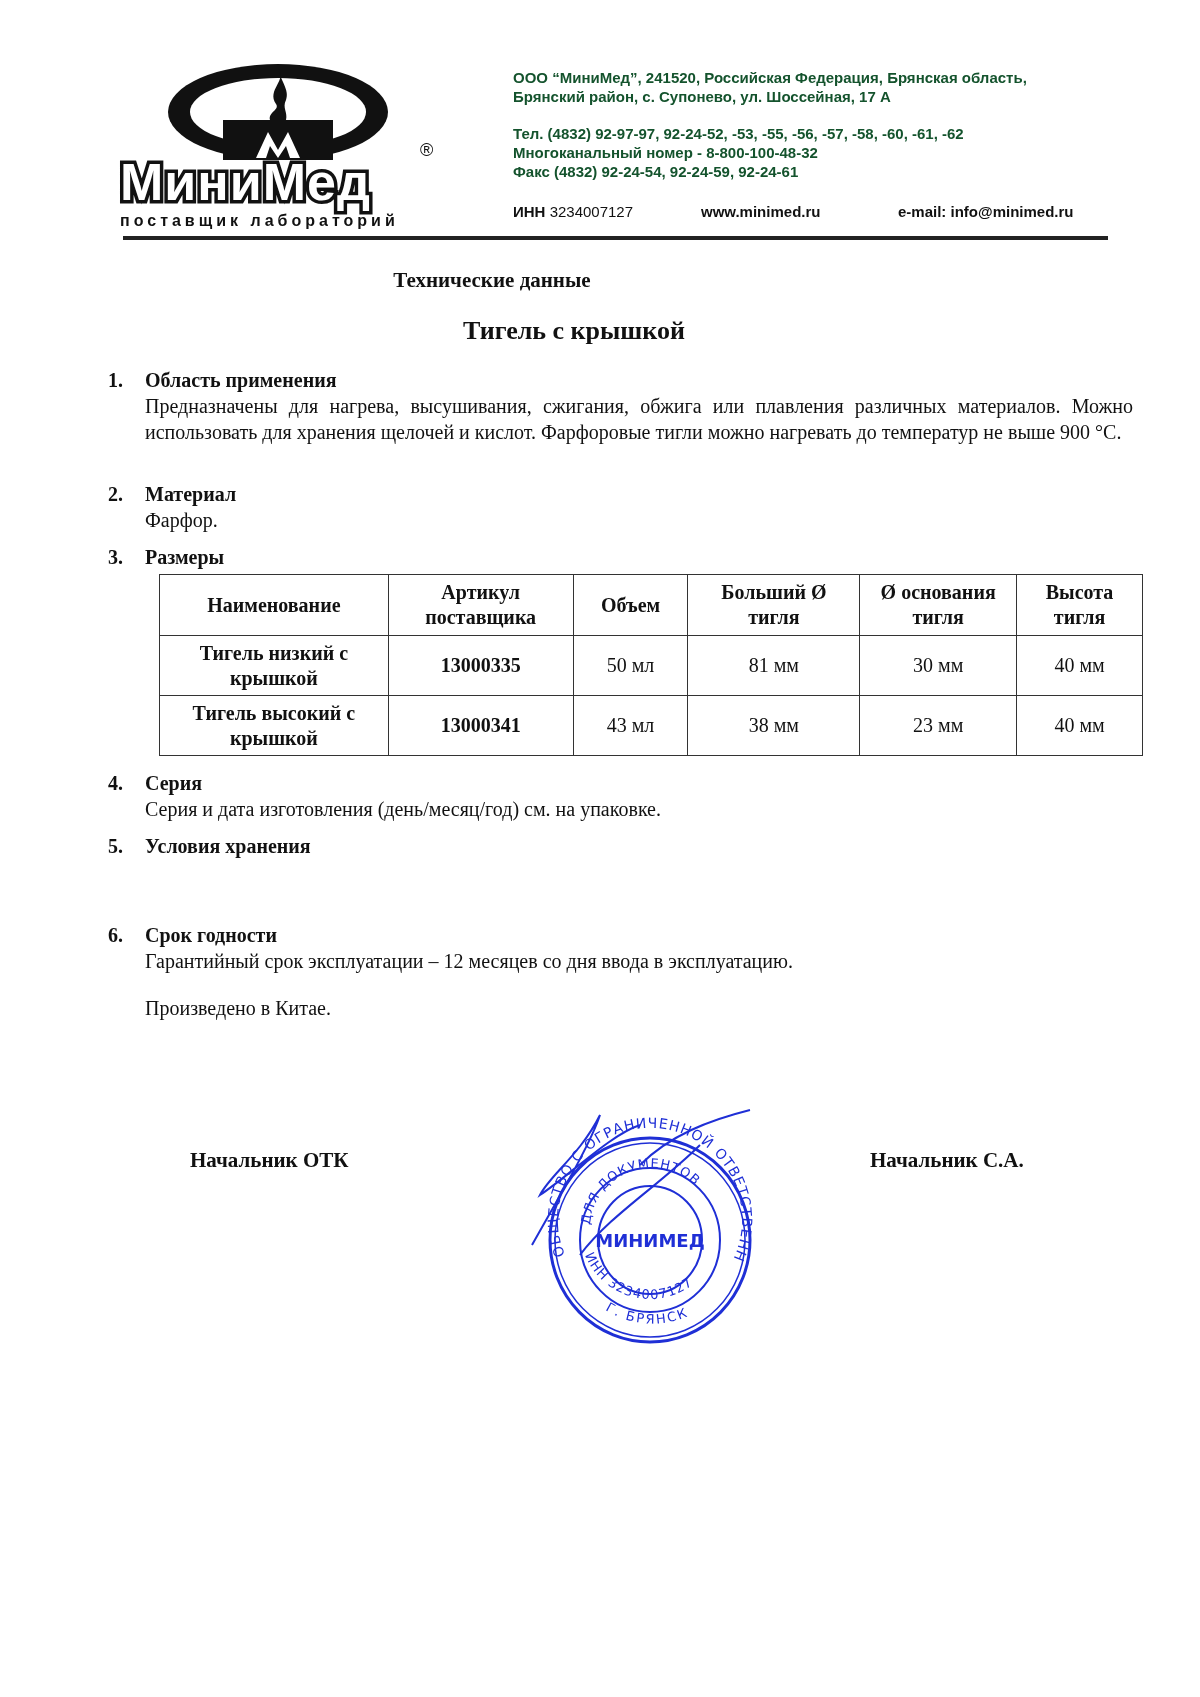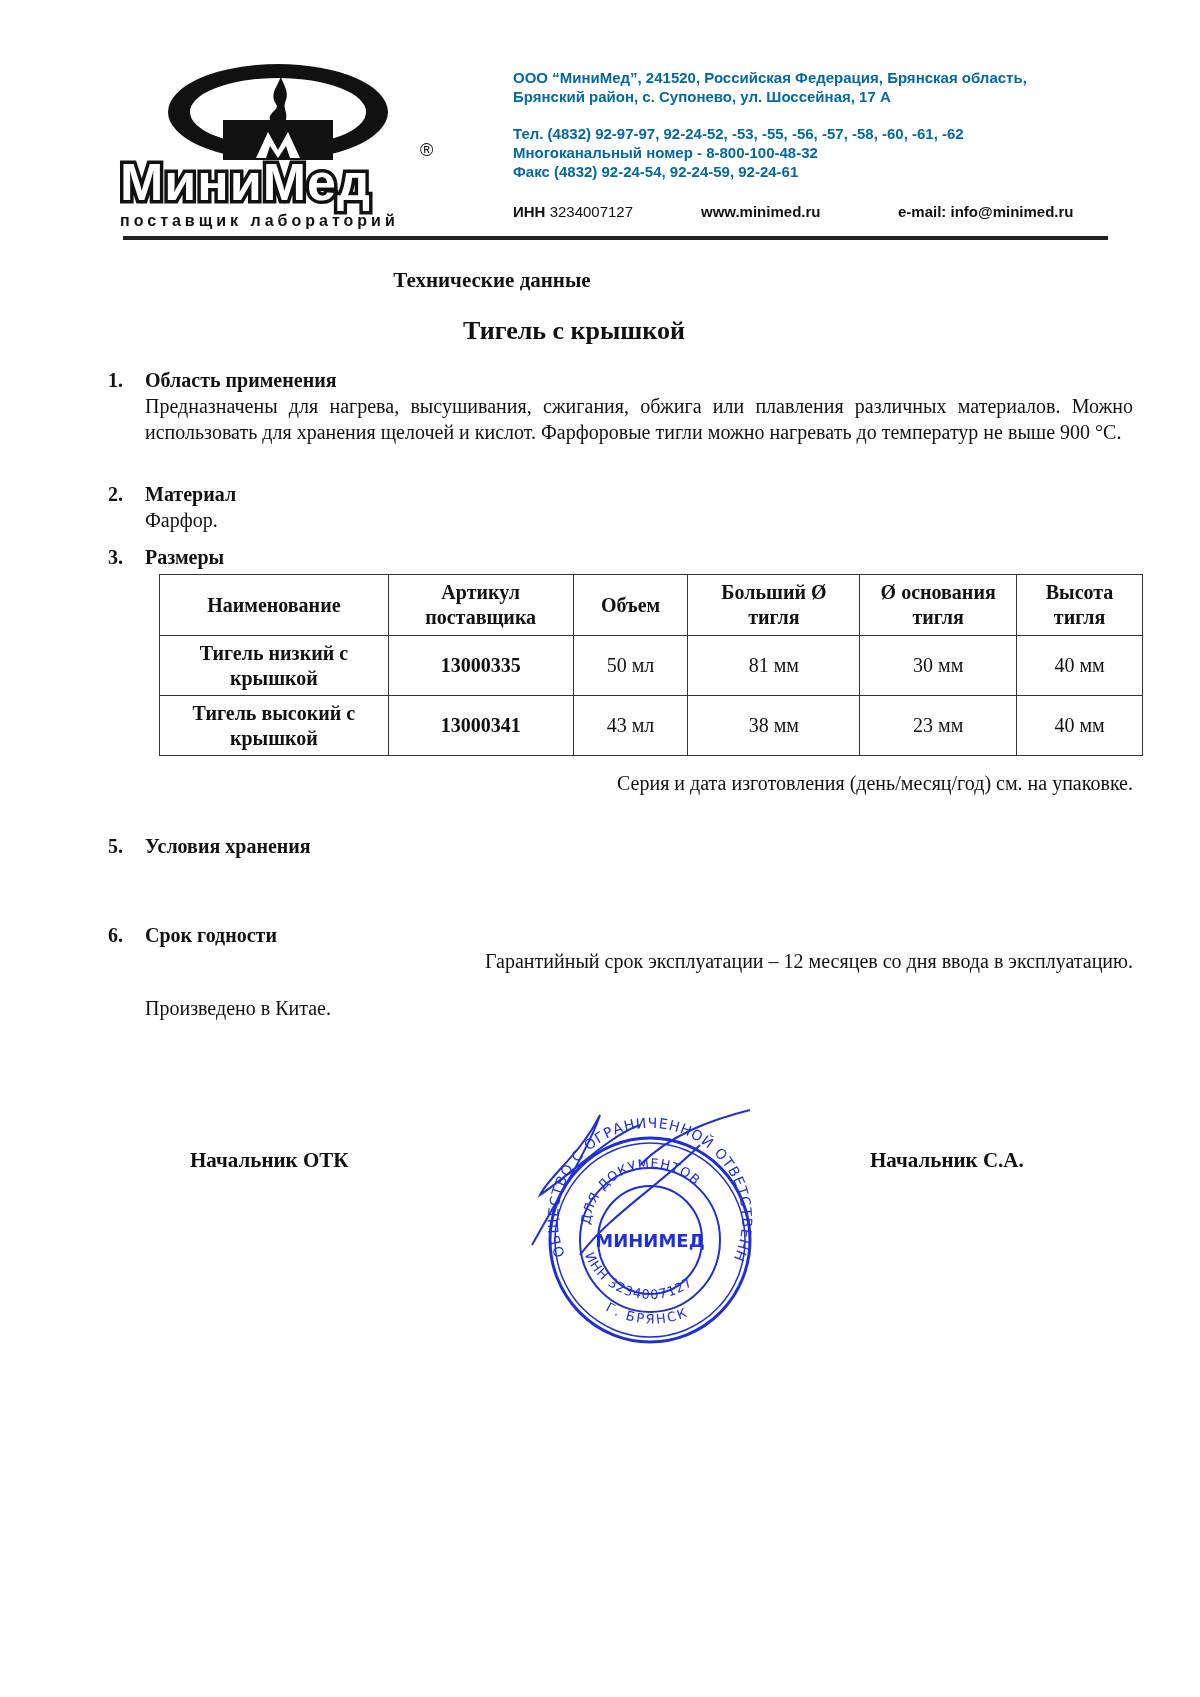--- a/index.html
+++ b/index.html
@@ -3,42 +3,42 @@
   <meta charset="utf-8">
   <style>
     html, body { margin: 0; padding: 0; background: #ffffff; }
     body {
       width: 1200px; height: 1697px; position: relative; overflow: hidden;
       font-family: "Liberation Serif", "DejaVu Serif", serif; color: #111;
     }
     
     .logo { position: absolute; left: 118px; top: 60px; width: 330px; height: 170px; }
     .company { position: absolute; left: 513px; top: 68px; width: 600px;
-      font-family: "Liberation Sans", "DejaVu Sans", sans-serif; font-weight: bold; font-size: 15px; line-height: 19px; color: #0369a1; }
+      font-family: "Liberation Sans", "DejaVu Sans", sans-serif; font-weight: bold; font-size: 15px; line-height: 19px; color: #14532d; }
     .company .line { white-space: nowrap; }
     .company .gap { height: 18px; }
     .inn-row { position: absolute; left: 513px; top: 203px; width: 582px; height: 20px;
       font-family: "Liberation Sans", "DejaVu Sans", sans-serif; font-size: 15px; color: #111; }
     .inn-row span { position: absolute; top: 0; white-space: nowrap; }
     .inn-label { font-weight: bold; }
     .inn-value { font-weight: normal; }
     .web { font-weight: bold; }
     .mail { font-weight: bold; }
     .rule { position: absolute; left: 123px; top: 236px; width: 985px; height: 4px; background: #222; }
 
     
     .title1 { position: absolute; left: 0; width: 984px; top: 268px; text-align: center; font-weight: bold; font-size: 21px; }
     .title2 { position: absolute; left: 0; width: 1148px; top: 316px; text-align: center; font-weight: bold; font-size: 26px; }
 
     
     .section { position: absolute; left: 108px; width: 1025px; }
     .sec-head { font-weight: bold; font-size: 20px; line-height: 26px; }
     .sec-num { display: inline-block; width: 37px; }
     .sec-body { margin-left: 37px; font-size: 20px; line-height: 26px; text-align: justify; }
-    .sec-body.nojust { text-align: right; }
+    .sec-body.nojust { text-align: left; }
 
     
     table.dims { position: absolute; left: 159px; top: 574px; width: 984px; border-collapse: collapse; font-size: 20px; }
     table.dims th, table.dims td { border: 1.5px solid #333; text-align: center; vertical-align: middle; padding: 0 6px; line-height: 25px; }
     table.dims th { font-weight: bold; height: 60px; }
     table.dims td { height: 59px; }
     table.dims td.bold { font-weight: bold; }
 
     .made { position: absolute; left: 145px; top: 997px; font-size: 20px; }
     .sign-left { position: absolute; left: 190px; top: 1148px; font-weight: bold; font-size: 21px; }
@@ -131,20 +131,21 @@
       <td class="bold">13000341</td>
       <td>43 мл</td>
       <td>38 мм</td>
       <td>23 мм</td>
       <td>40 мм</td>
     </tr>
   </tbody>
 </table>
 
 <div class="section" style="top:770px">
+  <div class="sec-head"><span class="sec-num">4.</span><span>Серия</span></div>
   <div class="sec-body nojust">Серия и дата изготовления (день/месяц/год) см. на упаковке.</div>
 </div>
 
 <div class="section" style="top:833px">
   <div class="sec-head"><span class="sec-num">5.</span><span>Условия хранения</span></div>
 </div>
 
 <div class="section" style="top:922px">
   <div class="sec-head"><span class="sec-num">6.</span><span>Срок годности</span></div>
   <div class="sec-body nojust">Гарантийный срок эксплуатации – 12 месяцев со дня ввода в эксплуатацию.</div>

